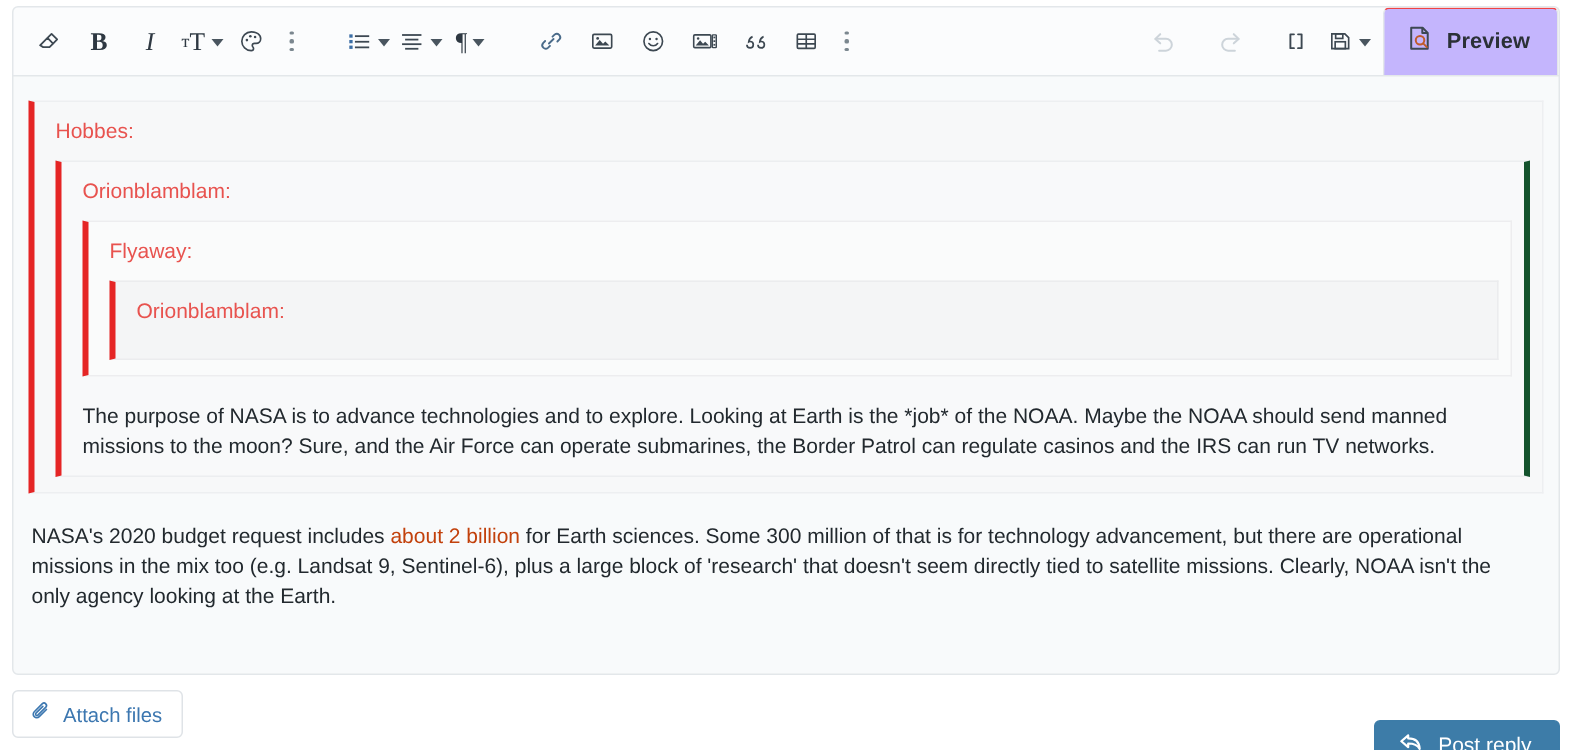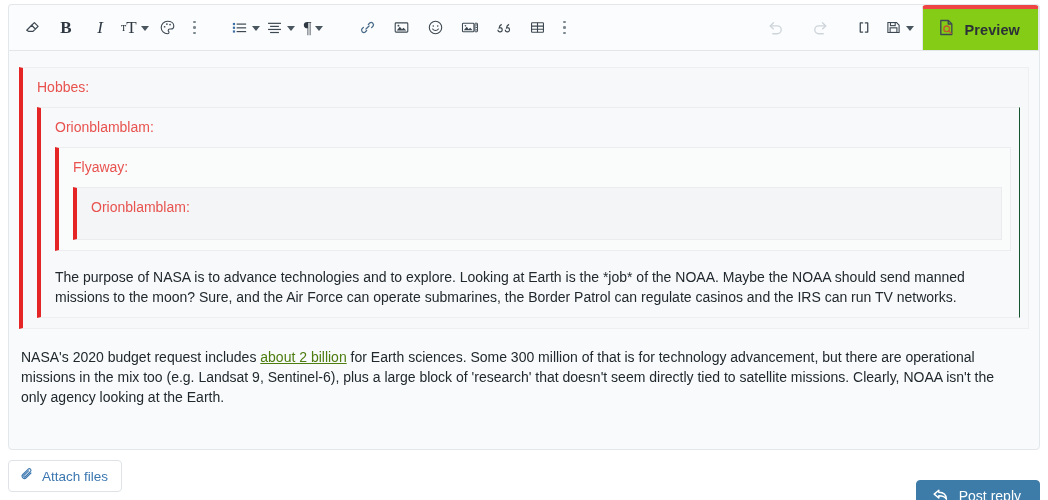--- a/index.html
+++ b/index.html
@@ -87,23 +87,23 @@
   .tb-btn.disabled { color: #c9d0d6; cursor: default; }
 
   .preview-btn {
     display: flex;
     align-items: center;
     gap: 8px;
     height: 45px;
     padding: 0 18px 0 14px;
     margin-left: 6px;
     margin-right: -6px;
-    background: #84cc16;
+    background: #c4b5fd;
     border-left: 1px solid #e3e7ea;
-    border-top: 4px solid #ef4444;
+    border-top: 1px solid #ef4444;
     border-right: 1px solid #e3e7ea;
     border-radius: 4px 4px 0 0;
     box-sizing: border-box;
     align-self: flex-end;
     cursor: pointer;
   }
   .preview-btn .plabel {
     font-size: 14.5px;
     font-weight: bold;
     color: #2b3137;
@@ -124,21 +124,21 @@
     padding: 16px 10px 10px 10px;
     overflow: hidden;
   }
 
   .q {
     border-left: 4px solid #e52525;
     padding: 8px 10px 8px 14px;
     box-sizing: border-box;
   }
   .q1 { background: #f7f8f9; border-top: 1px solid #edeff1; border-right: 1px solid #edeff1; border-bottom: 1px solid #edeff1; }
-  .q2 { background: #f8f9fa; border-top: 1px solid #eceef0; border-right: 1px solid #14532d; border-bottom: 1px solid #eceef0; }
+  .q2 { background: #f8f9fa; border-top: 1px solid #eceef0; border-right: 4px solid #14532d; border-bottom: 1px solid #eceef0; }
   .q3 { background: #fafbfb; border-top: 1px solid #ededef; border-right: 1px solid #ededef; border-bottom: 1px solid #ededef; }
   .q4 { background: #f4f5f6; border-top: 1px solid #ebecee; border-right: 1px solid #ebecee; border-bottom: 1px solid #ebecee; }
 
   .q1 { padding: 9px 8px 10px 14px; }
   .q2 { margin-top: 10px; padding: 9px 8px 10px 14px; }
   .q3 { margin-top: 10px; padding: 9px 8px 10px 14px; }
   .q4 { margin-top: 10px; padding: 9px 8px 22px 14px; }
 
   .qname {
     color: #e8534f;
@@ -165,21 +165,21 @@
     padding-left: 2px;
     padding-right: 8px;
   }
 
   .sp {
     text-decoration-style: wavy;
     text-decoration-color: #e23b3b;
     text-decoration-thickness: 1px;
     text-underline-offset: 2px;
   }
-  .lnk { color: #4d7c0f; text-decoration: underline; }
+  .lnk { color: #c2410c; }
 
   
   .footer {
     position: absolute;
     left: 8px;
     top: 458px;
     width: 1032px;
     height: 36px;
     display: flex;
     align-items: center;

